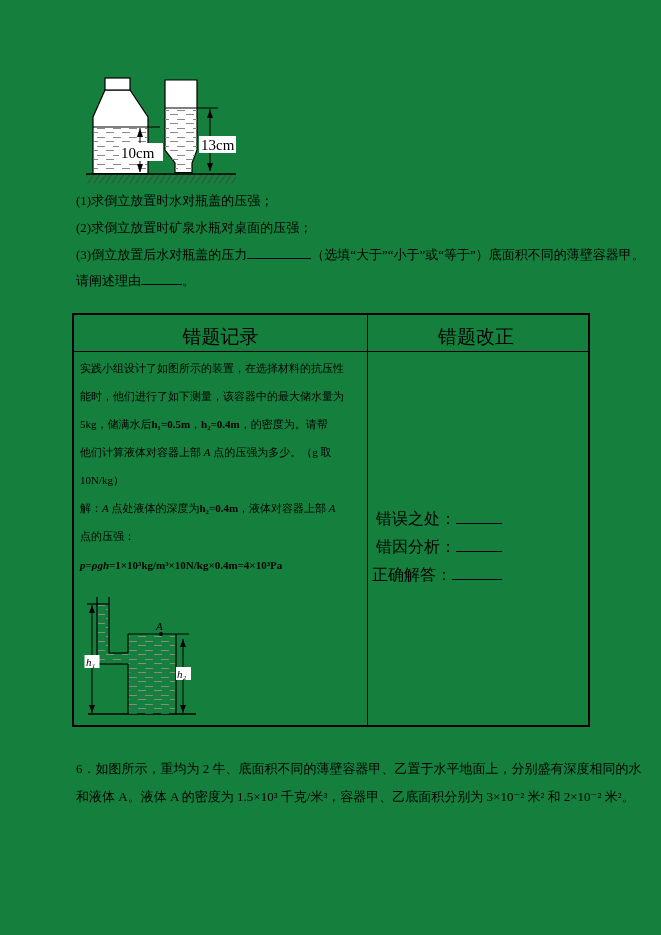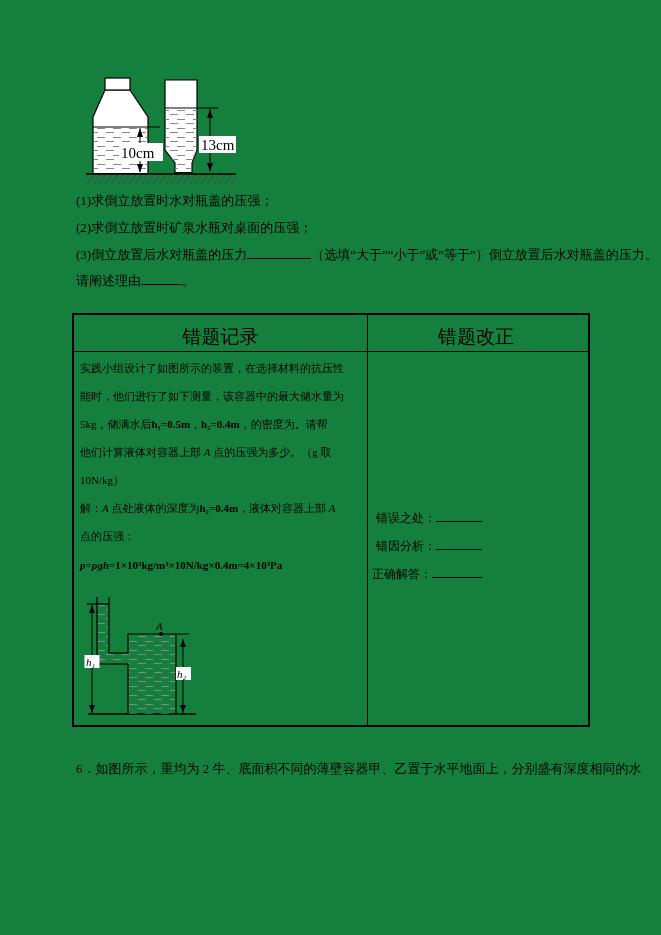--- a/index.html
+++ b/index.html
@@ -10,21 +10,21 @@
   .tbl{position:absolute;left:72px;top:313px;width:518px;height:414px;border:2px solid #000;box-sizing:border-box;}
   .tbl .hline{position:absolute;left:0;top:36px;width:100%;height:1px;background:#000;}
   .tbl .vline{position:absolute;left:293px;top:0;width:1px;height:410px;background:#000;}
   .th{position:absolute;top:9px;font-size:19px;text-align:center;white-space:nowrap;}
   .th.l{left:0;width:293px;}
   .th.r{left:294px;width:216px;}
   .cellline{position:absolute;font-size:11px;line-height:16px;white-space:nowrap;}
   .b{font-weight:bold;}
   .i{font-style:italic;}
   .bi{font-weight:bold;font-style:italic;}
-  .rightitem{position:absolute;font-size:12px;white-space:nowrap;}
+  .rightitem{position:absolute;font-size:16px;white-space:nowrap;}
   svg{position:absolute;}
   svg text{font-family:"Liberation Serif","DejaVu Serif",serif;}
 </style>
 </head>
 <body>
 
 <div class="page">
 
   <svg style="left:84px;top:76px;" width="156" height="112" viewBox="84 76 156 112">
     <defs>
@@ -64,21 +64,21 @@
       <polygon points="207,118 213,118 210,109.5" fill="#000"></polygon>
       <polygon points="207,163 213,163 210,171.5" fill="#000"></polygon>
       <rect x="199" y="136" width="37" height="17" fill="#fff"></rect>
       <text x="201" y="150" font-size="15">13cm</text>
     </g>
   </svg>
 
   <div class="line" style="left:76px;top:192px;">(1)求倒立放置时水对瓶盖的压强；</div>
   <div class="line" style="left:76px;top:219px;">(2)求倒立放置时矿泉水瓶对桌面的压强；</div>
   <div class="line" style="left:76px;top:246px;">
-    <span>(3)倒立放置后水对瓶盖的压力</span><span class="blank" style="width:64px;"></span><span>（选填“大于”“小于”或“等于”）倒立放置后水对瓶盖的压力。</span>
+    <span>(3)倒立放置后水对瓶盖的压力</span><span class="blank" style="width:64px;"></span><span>（选填“大于”“小于”或“等于”）底面积不同的薄壁容器甲。</span>
   </div>
   <div class="line" style="left:76px;top:272px;">
     <span>请阐述理由</span><span class="blank" style="width:41px;"></span><span>。</span>
   </div>
 
 
   <div class="tbl">
     <div class="hline"></div>
     <div class="vline"></div>
     <div class="th l">错题记录</div>
@@ -149,14 +149,15 @@
     </div>
     <div class="rightitem" style="left:302px;top:222px;">
       <span>错因分析：</span><span class="blank" style="width:46px;"></span>
     </div>
     <div class="rightitem" style="left:298px;top:250px;">
       <span>正确解答：</span><span class="blank" style="width:50px;"></span>
     </div>
   </div>
 
   <div class="line" style="left:76px;top:760px;">6．如图所示，重均为 2 牛、底面积不同的薄壁容器甲、乙置于水平地面上，分别盛有深度相同的水</div>
+  <div class="line" style="left:76px;top:788px;">和液体 A。液体 A 的密度为 1.5×10³ 千克/米³，容器甲、乙底面积分别为 3×10⁻² 米² 和 2×10⁻² 米²。</div>
 
 </div>
 
 </body></html>

